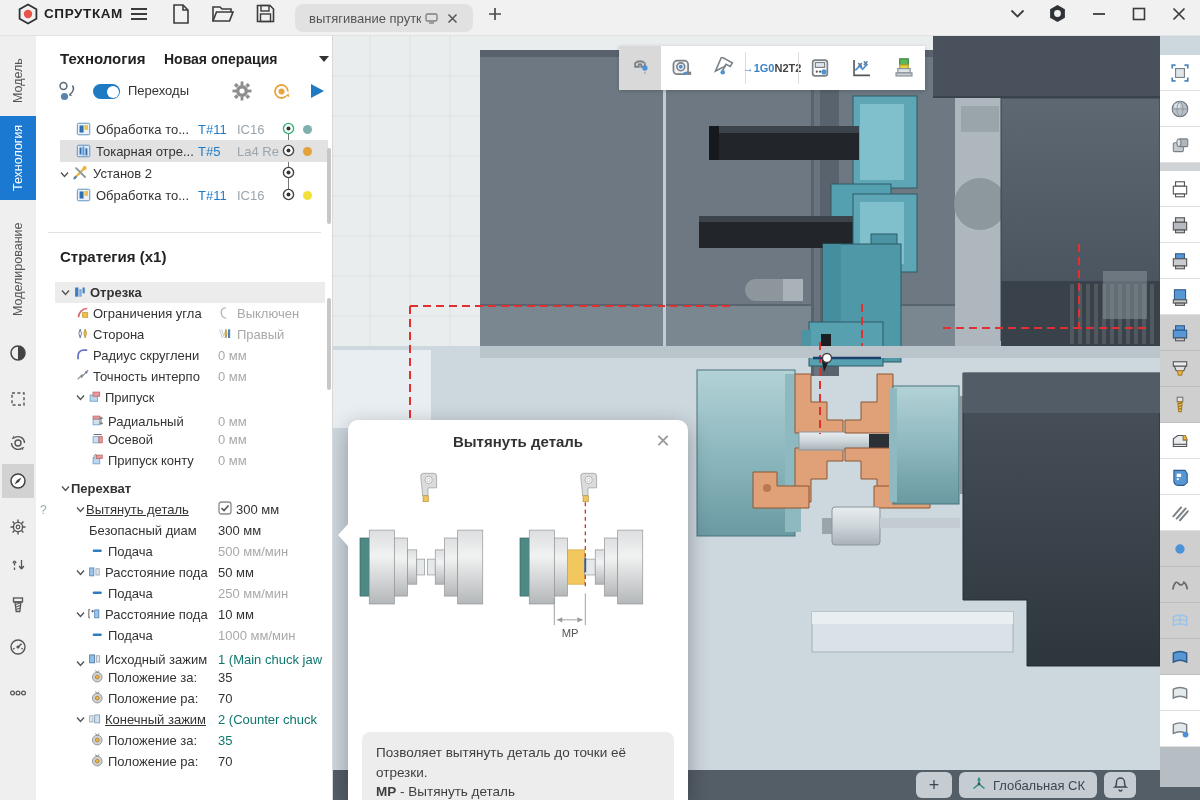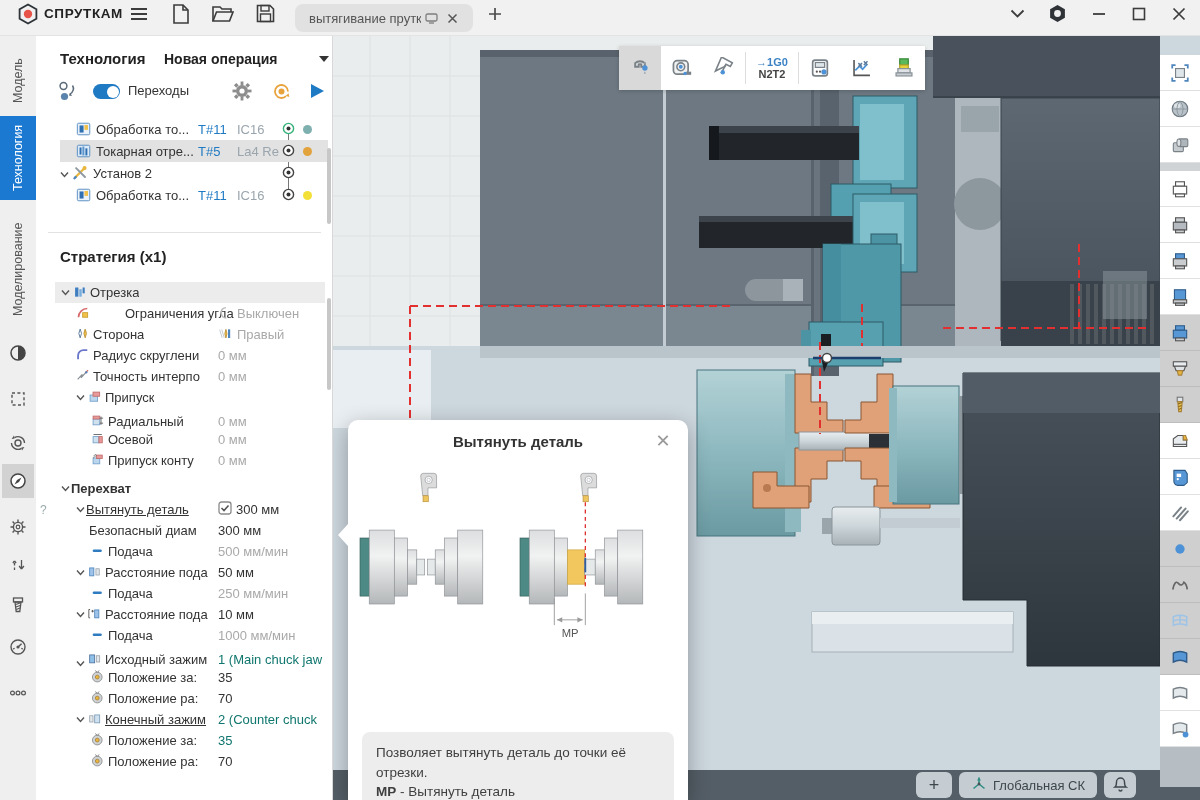--- a/index.html
+++ b/index.html
@@ -39,41 +39,41 @@
 .oprow .lab{margin-left:4px;white-space:nowrap;overflow:hidden;max-width:100px}
 .oprow .tool{position:absolute;left:138px;color:#1f7ac4}
 .oprow .insert{position:absolute;left:177px;color:#9aa5ad}
 .oprow .radio{position:absolute;left:222px;top:4px}
 .oprow .cdot{position:absolute;left:243px;top:7px;width:9px;height:9px;border-radius:50%}
 .conn{position:absolute;left:228px;top:10px;width:1px;height:70px;background:#777}
 .divider{position:absolute;left:12px;top:196px;width:273px;height:1px;background:#e2e2e2}
 .stitle{position:absolute;left:24px;top:212px;font-size:15px;font-weight:bold;color:#222}
 .strategy-list{position:absolute;left:19px;top:246px;width:270px}
 .srow{position:relative;height:21px;display:flex;align-items:center;cursor:pointer;white-space:nowrap}
-.srow.hdr{background:#ececec;font-weight:normal}
+.srow.hdr{background:#ececec;font-weight:bold}
 .srow.bold{font-weight:bold}
 .srow .lbl{overflow:hidden;max-width:150px}
 .srow .lbl.und{text-decoration:underline}
 .srow .sv{position:absolute;left:163px;display:flex;align-items:center;gap:4px}
 .srow .sv.gray{color:#a9a9a9}
 .srow .sv.black{color:#333}
 .srow .sv.teal{color:#0f766e}
 .srow .chev{width:12px;display:inline-flex;justify-content:center}
 .srow .ric{width:18px;display:inline-flex;justify-content:center;margin-right:1px}
 .srow .help{position:absolute;left:-15px;color:#9aa;font-size:12px}
 .sb{position:absolute;width:4px;background:#c7c7c7;border-radius:2px;cursor:pointer}
 
 
 .viewport{position:absolute;left:333px;top:36px;width:867px;height:764px;overflow:hidden;background:#cfd9df}
 .scene{position:absolute;left:0;top:0}
 .vptools{position:absolute;left:286px;top:10px;height:44px;background:#fff;box-shadow:0 1px 4px rgba(0,0,0,.18);display:flex;align-items:stretch;z-index:3}
 .vpt{width:42px;display:flex;align-items:center;justify-content:center;cursor:pointer}
 .vpt.sel{background:#d9d9d9}
 .vpt.div{width:1px;background:#ddd;margin:6px 0;cursor:default}
-.gco{display:flex;flex-direction:column;align-items:center;line-height:1.1;font-size:11px;font-weight:bold}
+.gco{display:flex;flex-direction:row;align-items:center;line-height:1.1;font-size:11px;font-weight:bold}
 .gco .g1{color:#3b82c4}.gco .g2{color:#444}
 
 .rtools{position:absolute;left:827px;top:19px;width:40px;z-index:4;display:flex;flex-direction:column}
 .rcell{height:36px;display:flex;align-items:center;justify-content:center;background:#fff;border-bottom:1px solid #e0e0e0;cursor:pointer}
 .rcell.g{background:#cfcfcf;border-bottom:1px solid #bdbdbd}
 .rgap{height:8px;background:#cfd3d6}
 .rfill{height:40px;background:#b6bec4}
 
 .botbar{position:absolute;left:0;top:734px;width:867px;height:30px;background:#545e66;z-index:2;display:flex;align-items:center;justify-content:flex-end;padding-right:64px;gap:7px}
 .bbtn{height:26px;background:#c6cdd2;border-radius:6px;display:flex;align-items:center;justify-content:center;color:#3c474c;cursor:pointer}
@@ -377,21 +377,21 @@
           </span>
           <span class="ric">
             <svg width="15" height="15" viewBox="0 0 18 18">
               <rect x="2.5" y="3" width="4" height="11" fill="#3f7fc1"></rect>
               <rect x="7.5" y="5" width="3" height="9" fill="#79aede"></rect>
               <rect x="11.5" y="3" width="2.6" height="7" fill="#3f7fc1"></rect>
             </svg>
           </span>
           <span class="lbl">Отрезка</span>
         </div>
-        <div class="srow" style="padding-left: 19px; gap: 32px;">
+        <div class="srow" style="padding-left: 19px;">
           <span class="ric">
             <svg width="15" height="15" viewBox="0 0 18 18">
               <path d="M3 13.5 A10.5 10.5 0 0 1 13.5 3" stroke="#d66a6a" fill="none" stroke-width="2"></path>
               <rect x="8" y="8" width="6" height="5.5" fill="#f0c24b" stroke="#c89a28"></rect>
             </svg>
           </span>
           <span class="lbl">Ограничения угла</span>
           <span class="sv gray">
             <span style="display:inline-flex">
               <svg width="15" height="15" viewBox="0 0 18 18">

